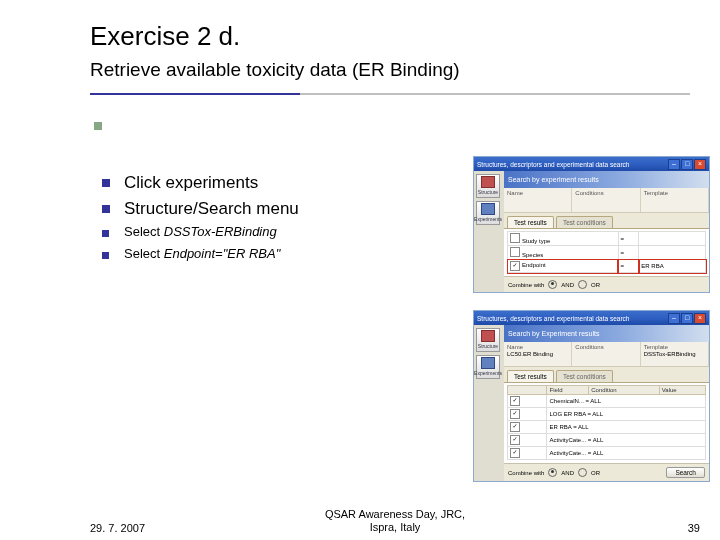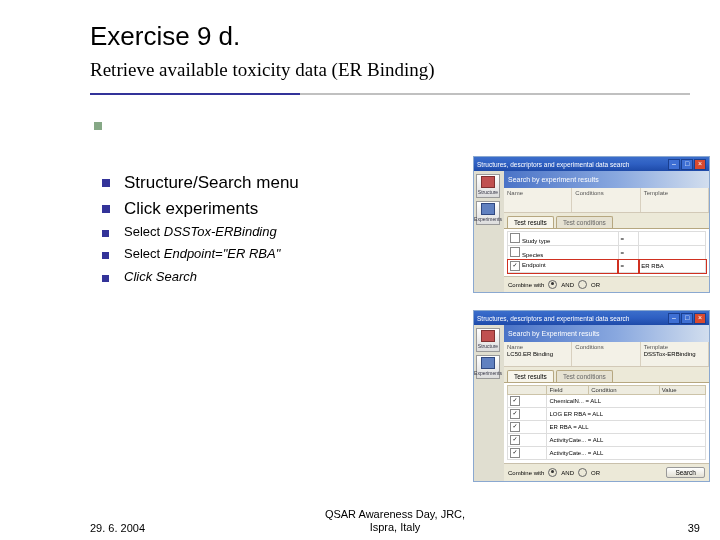--- a/index.html
+++ b/index.html
@@ -19,21 +19,20 @@
     font-family:Verdana,sans-serif;
     font-weight:400;
     font-size:26px;
     line-height:1.15;
     margin:0;
   }
   .subtitle{
     font-size:19px;
     line-height:1.3;
     margin:6px 0 0 0;
-    font-family:Liberation Serif, serif;
   }
   .rule{
     margin-top:10px;
     height:2px;
     display:flex;
   }
   .rule .a{flex:0 0 210px;background:#333399}
   .rule .b{flex:1;background:#c0c0c0}
   .deco{
     position:absolute;
@@ -186,44 +185,41 @@
   .footbar .spacer{flex:1}
   .btn{
     border:1px solid #999;background:linear-gradient(#fff,#e2e0d4);
     padding:1px 8px;font-size:6.5px;border-radius:2px;
   }
 </style>
 </head>
 <body>
 
 <div class="slide">
-  <h1 class="title">Exercise 9 d.</h1>
+  <h1 class="title">Exercise 2 d.</h1>
   <div class="subtitle">Retrieve available toxicity data (ER Binding)</div>
   <div class="rule">
       <div class="a"></div>
       <div class="b"></div>
     </div>
 </div>
 
 <div class="deco"></div>
 
 <div class="body">
   <ul>
+    <li>Click experiments</li>
     <li>Structure/Search menu</li>
-    <li>Click experiments</li>
   </ul>
   <ul class="group2">
     <li>
       <span>Select </span><em class="italic">DSSTox-ERBinding</em>
     </li>
     <li>
       <span>Select </span><em class="italic">Endpoint="ER RBA"</em>
-    </li>
-    <li>
-      <em class="italic">Click Search</em>
     </li>
   </ul>
 </div>
 
 <div class="shot s1">
   <div class="winbar">
     <span>Structures, descriptors and experimental data search</span>
     <span class="spacer"></span>
     <div class="btns">
       <div class="wb">–</div>
@@ -373,17 +369,17 @@
           <span>AND</span>
         <span class="radio"></span>
           <span>OR</span>
         <span class="spacer"></span>
         <div class="btn">Search</div>
       </div>
     </div>
   </div>
 </div>
 
-<div class="footer-date">29. 6. 2004</div>
+<div class="footer-date">29. 7. 2007</div>
 <div class="footer-center">
   <span>QSAR Awareness Day, JRC,</span><br><span>Ispra, Italy</span>
 </div>
 <div class="footer-page">39</div>
 
 </body></html>

